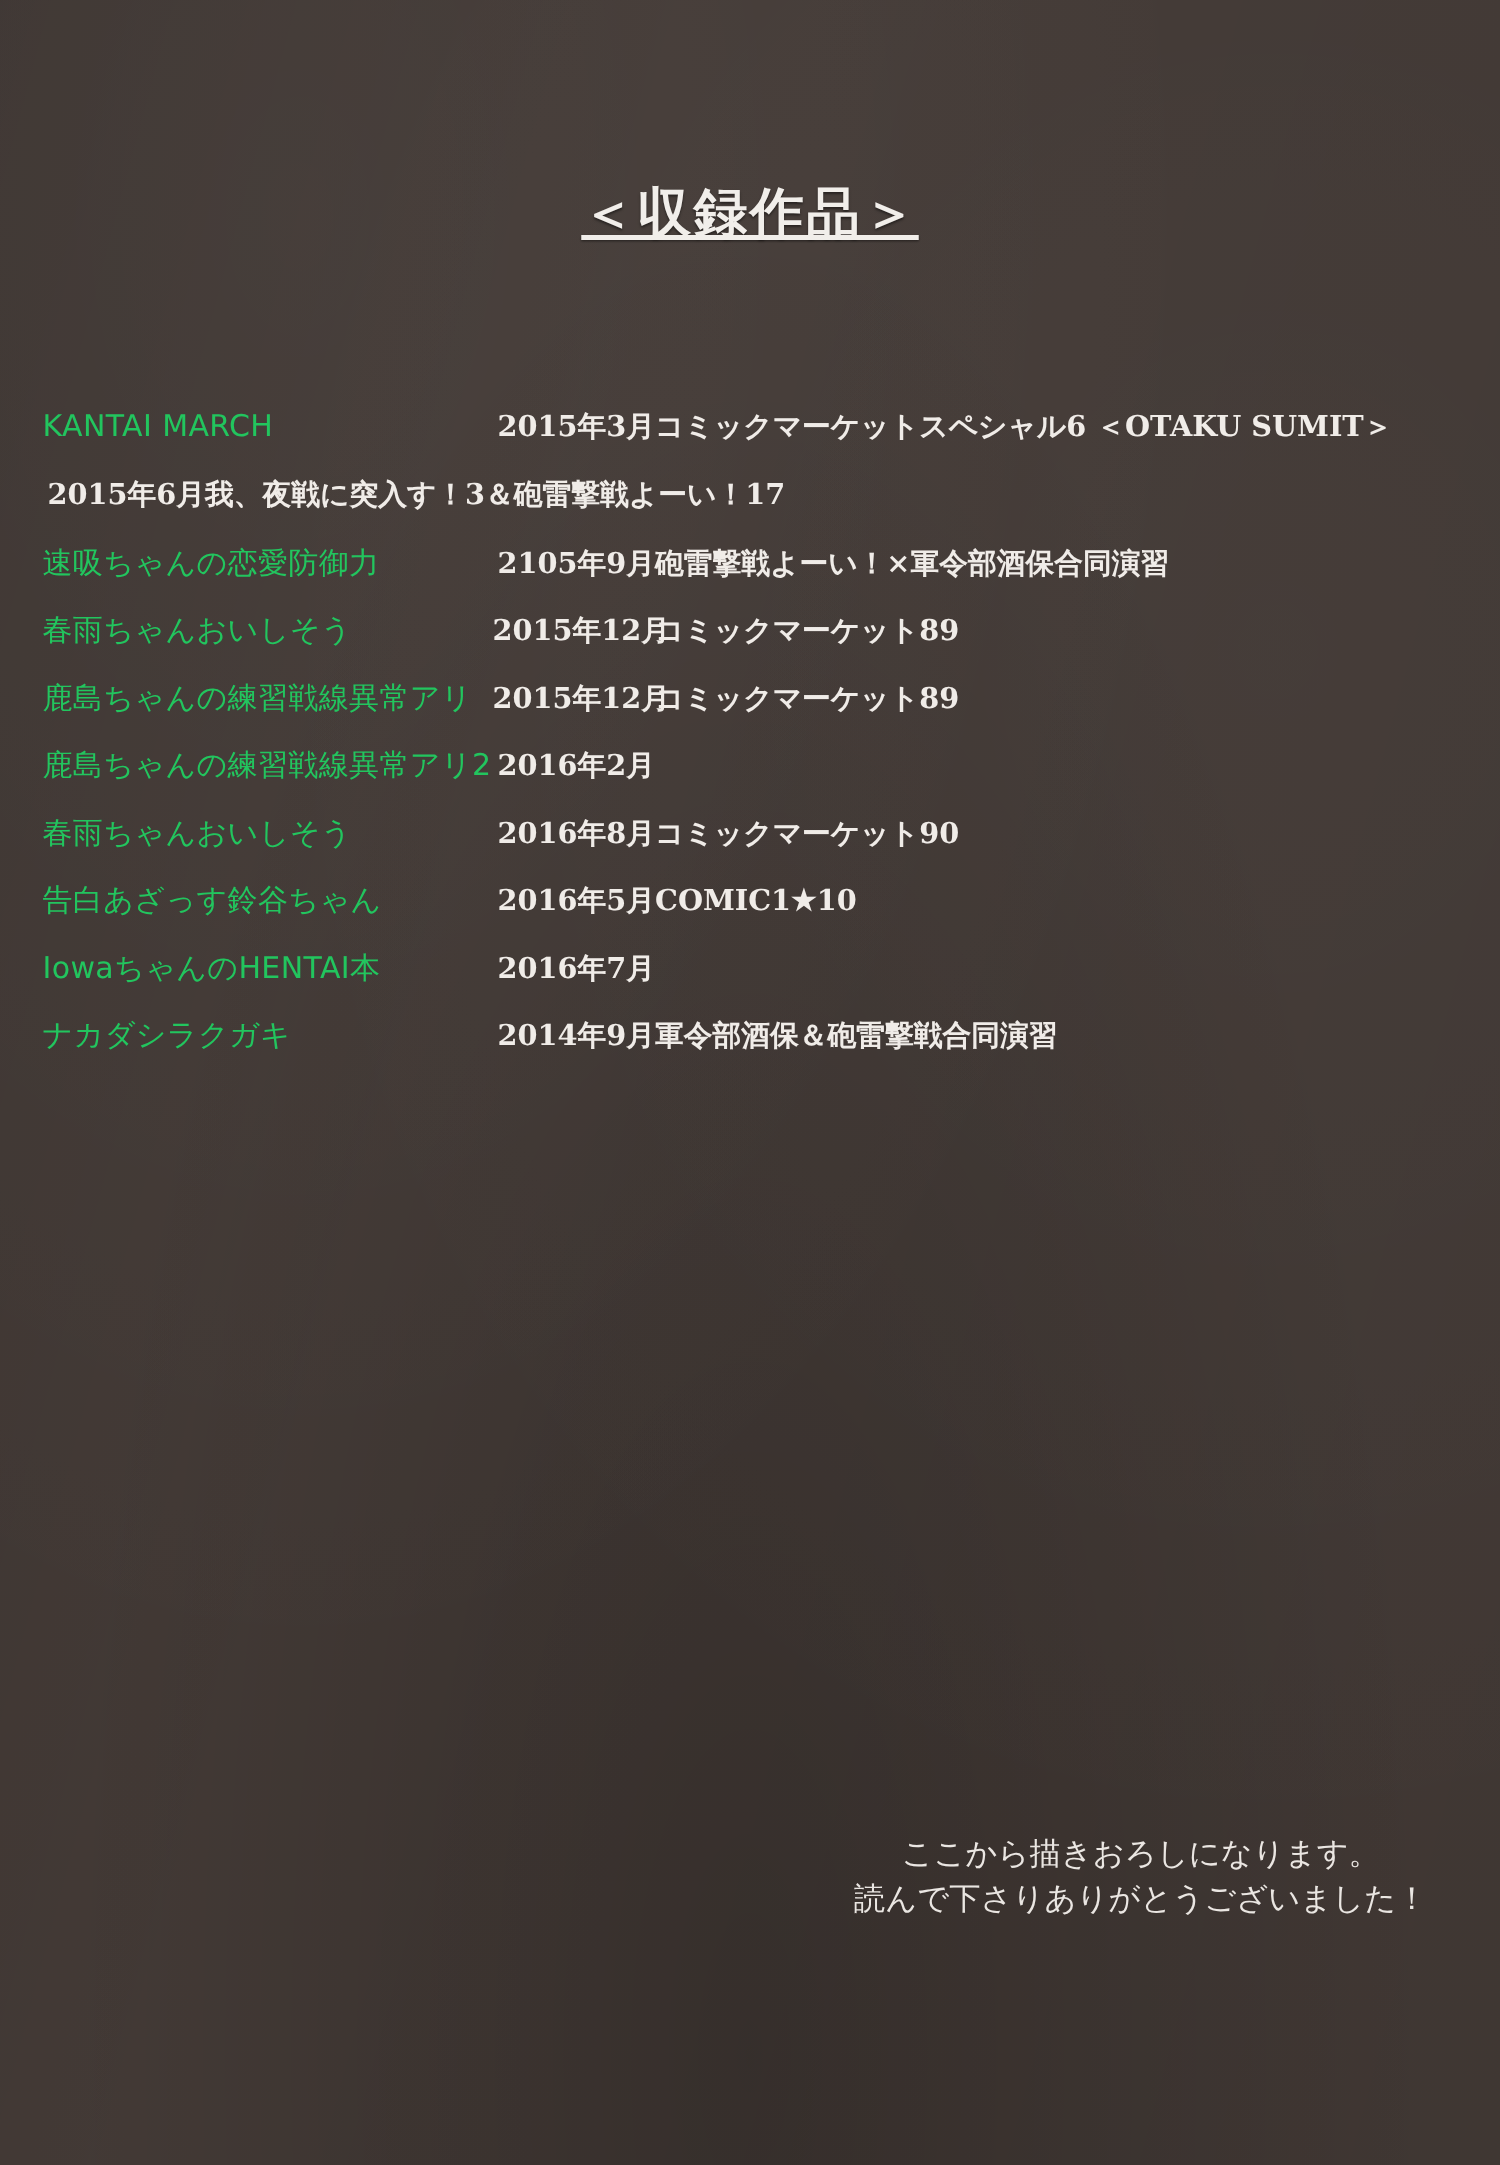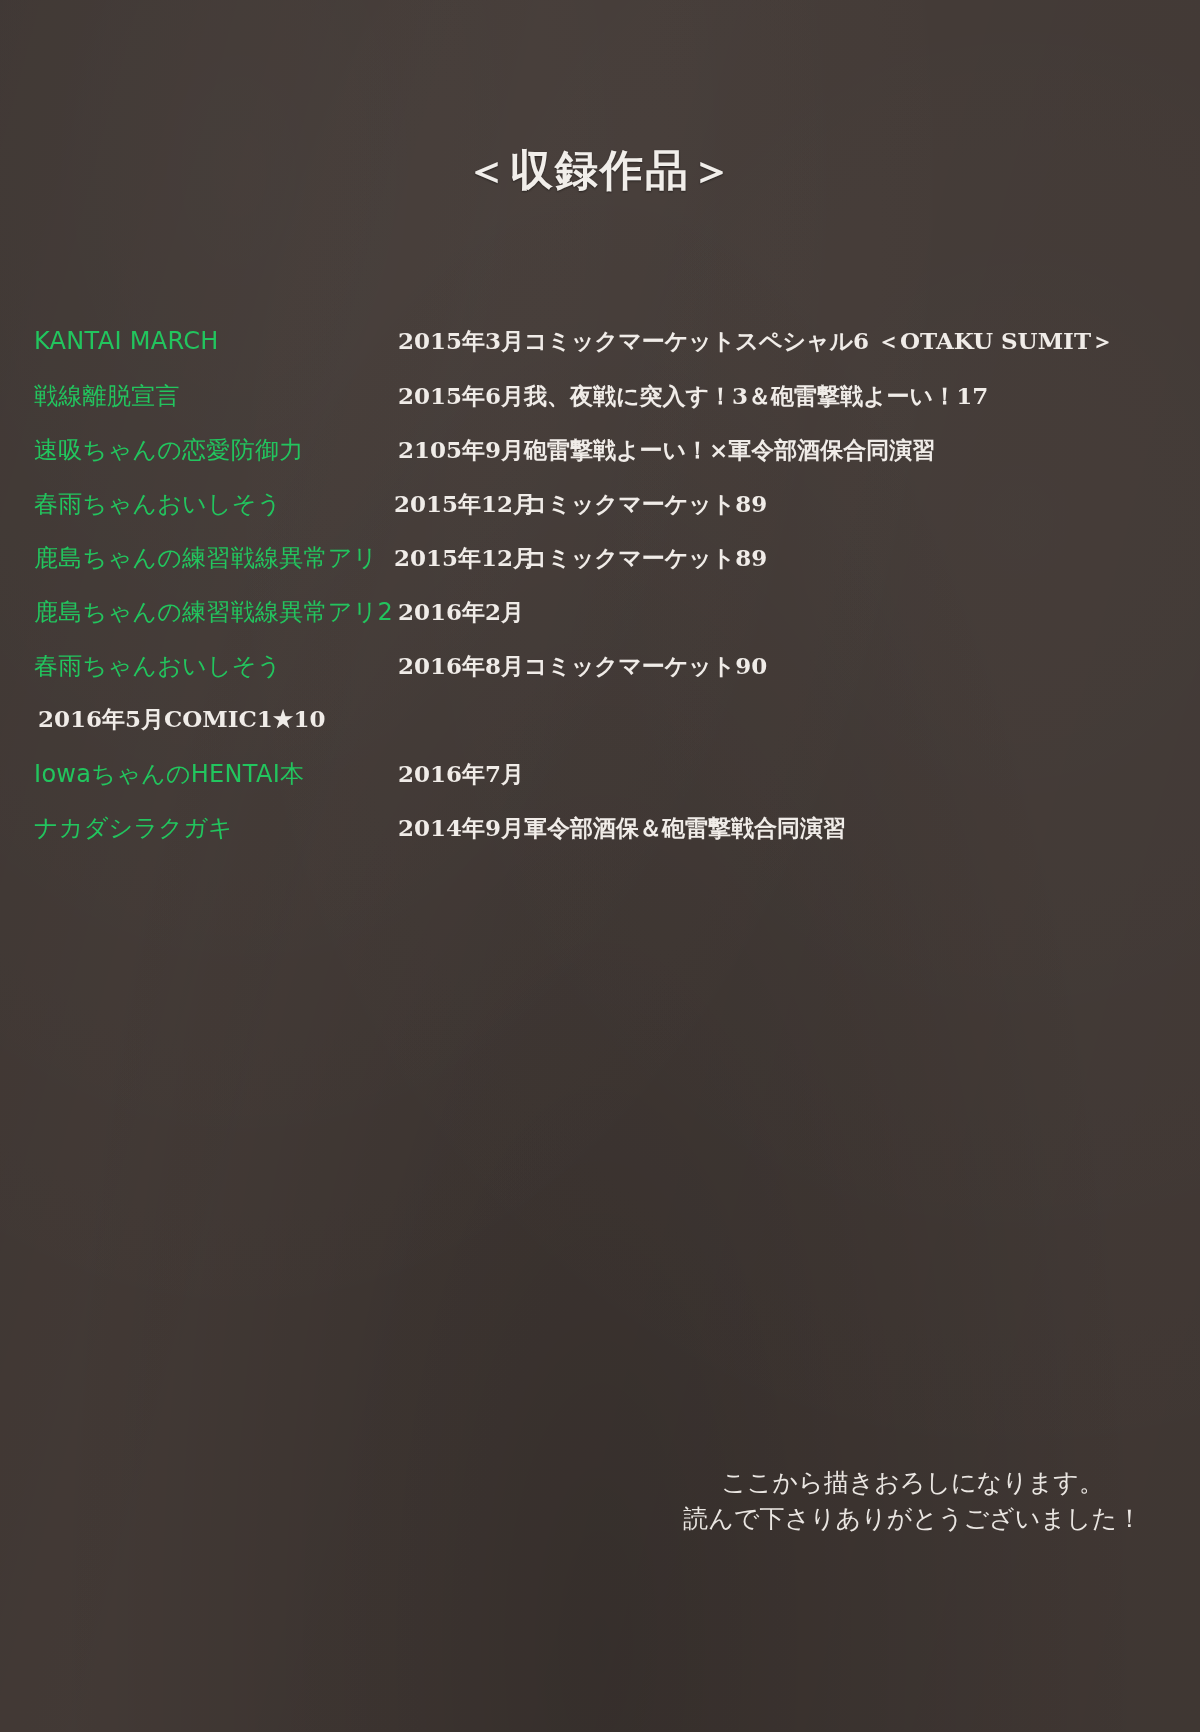--- a/index.html
+++ b/index.html
@@ -35,20 +35,21 @@
     position: absolute;
     top: 142px;
     left: 0;
     width: 100%;
     text-align: center;
     font-size: 43px;
     font-weight: bold;
     letter-spacing: 2px;
     color: #f1eeea;
     text-shadow: 0 1px 2px rgba(0,0,0,0.45);
+    text-decoration: underline;
   }
   .works {
     position: absolute;
     top: 326px;
     left: 34px;
     width: 1140px;
   }
   .work-row {
     display: flex;
     align-items: baseline;
@@ -104,21 +105,20 @@
 
   <div class="works">
 
     <div class="work-row">
       <div class="work-title">KANTAI MARCH</div>
       <div class="work-date">2015年3月</div>
       <div class="work-event">コミックマーケットスペシャル6 ＜OTAKU SUMIT＞</div>
     </div>
 
     <div class="work-row">
-      <div class="work-title">戦線離脱宣言</div>
       <div class="work-date">2015年6月</div>
       <div class="work-event">我、夜戦に突入す！3＆砲雷撃戦よーい！17</div>
     </div>
 
     <div class="work-row">
       <div class="work-title">速吸ちゃんの恋愛防御力</div>
       <div class="work-date">2105年9月</div>
       <div class="work-event">砲雷撃戦よーい！×軍令部酒保合同演習</div>
     </div>
 
@@ -139,20 +139,21 @@
       <div class="work-date">2016年2月</div>
     </div>
 
     <div class="work-row">
       <div class="work-title">春雨ちゃんおいしそう</div>
       <div class="work-date">2016年8月</div>
       <div class="work-event">コミックマーケット90</div>
     </div>
 
     <div class="work-row">
+      <div class="work-title">告白あざっす鈴谷ちゃん</div>
       <div class="work-date">2016年5月</div>
       <div class="work-event">COMIC1★10</div>
     </div>
 
     <div class="work-row">
       <div class="work-title">IowaちゃんのHENTAI本</div>
       <div class="work-date">2016年7月</div>
     </div>
 
     <div class="work-row">

